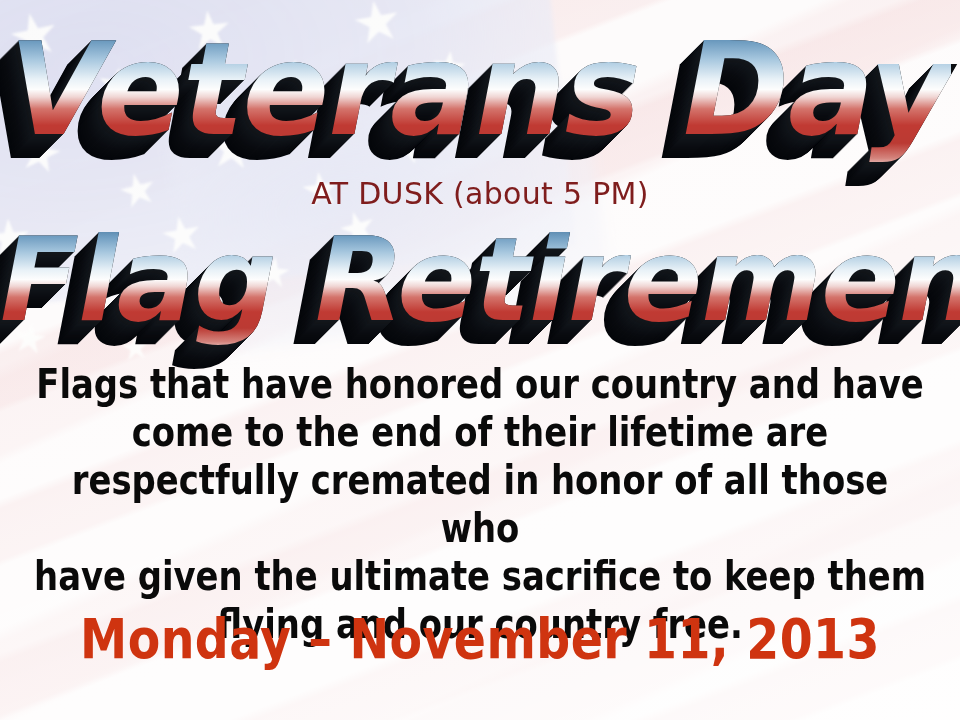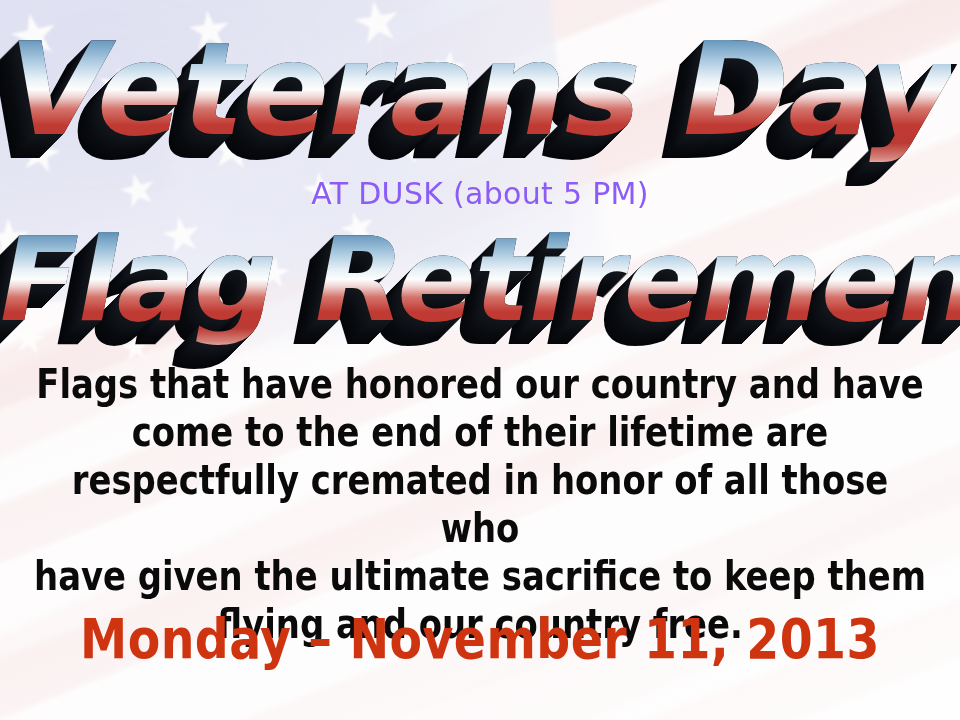--- a/index.html
+++ b/index.html
@@ -157,21 +157,21 @@
 
   
   .dusk-line {
     position: absolute;
     width: 100%;
     text-align: center;
     z-index: 6;
     font-family: "DejaVu Sans", sans-serif;
     font-size: 30px;
     font-weight: 400;
-    color: #8b5cf6;
+    color: #7f1d1d;
     letter-spacing: .3px;
   }
 
   .body-copy {
     position: absolute;
     left: 0; right: 0;
     z-index: 7;
     text-align: center;
     font-family: "Liberation Sans Narrow", "DejaVu Sans Condensed", "Liberation Sans", sans-serif;
     font-weight: bold;

